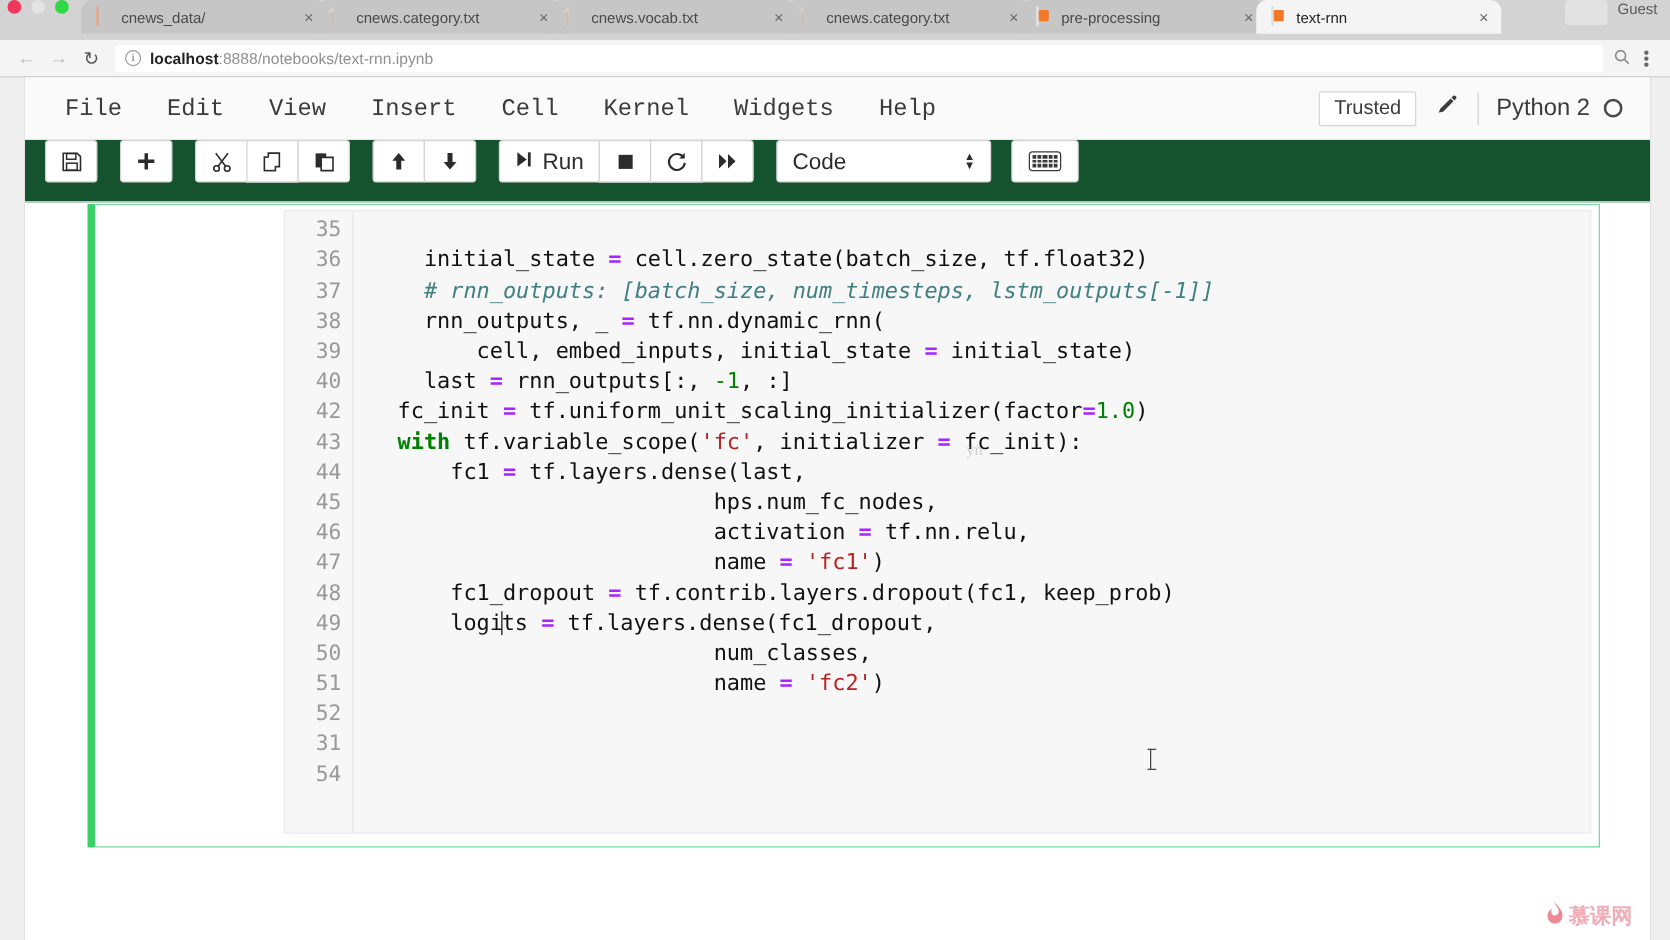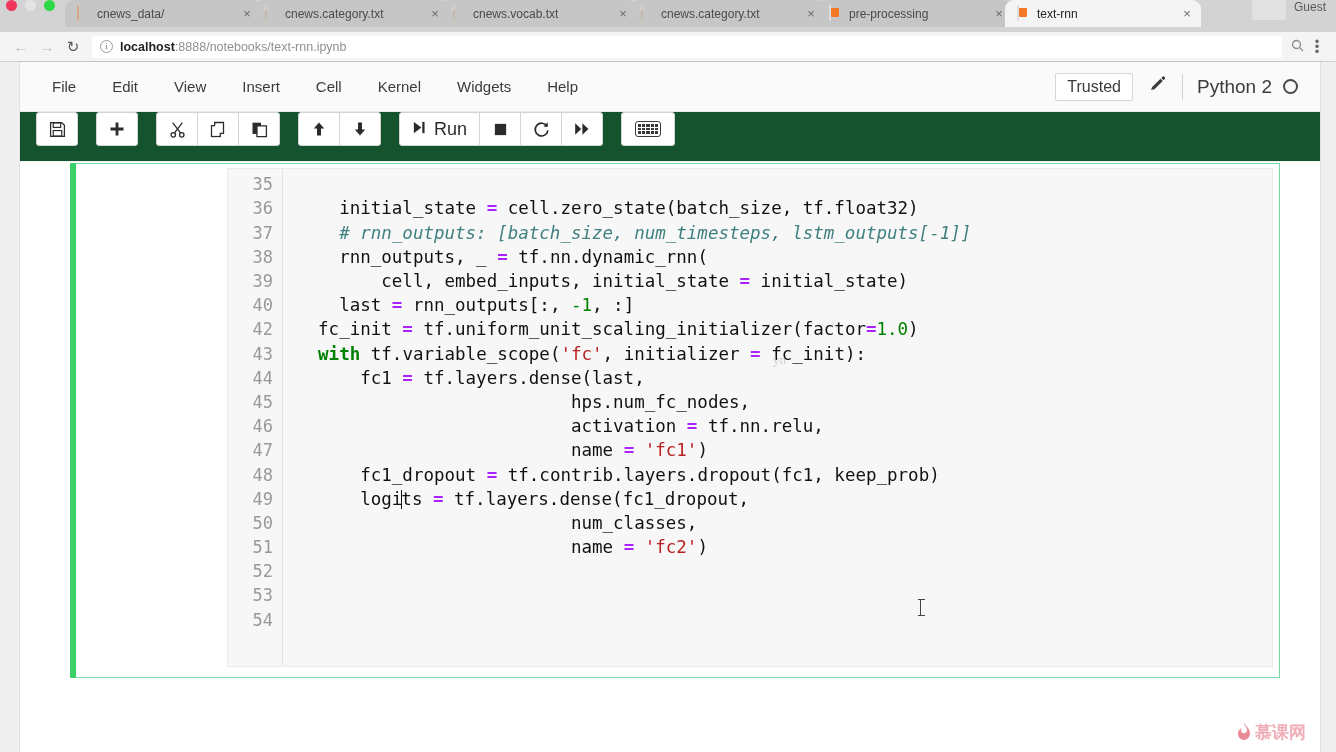--- a/index.html
+++ b/index.html
@@ -131,23 +131,24 @@
   }
   .menubar {
     height: 50px;
     background: #fafafa;
     border-bottom: 1px solid #eaeaea;
     display: flex; align-items: center;
     padding: 0 14px;
   }
   .menu-item {
     padding: 6px 18px;
-    font-size: 15px;
+    font-size: 19px;
     color: #3b3b3b;
     white-space: nowrap;
+    font-family: Liberation Mono, monospace;
   }
   .menu-spacer { flex: 1; }
   .trusted {
     border: 1px solid #d6d6d6;
     border-radius: 2px;
     padding: 4px 11px;
     font-size: 16px;
     color: #3b3b3b;
     background: #fff;
   }
@@ -458,20 +459,27 @@
               <path d="M13.2 5A6 6 0 1 0 14 8.8" fill="none" stroke="#2b2b2b" stroke-width="1.6"></path>
               <path d="M13.9 1.2v4.3H9.7z" fill="#2b2b2b"></path>
             </svg>
         </div>
         <div class="tbtn">
           <svg width="16" height="16" viewBox="0 0 16 16">
               <path d="M1.2 2.2l6 5.8-6 5.8z" fill="#2b2b2b"></path>
               <path d="M8.4 2.2l6 5.8-6 5.8z" fill="#2b2b2b"></path>
             </svg>
         </div>
+      </div>
+      <div class="celltype">
+        <span>Code</span>
+        <span class="spin">
+            <span>▲</span>
+            <span>▼</span>
+          </span>
       </div>
       <div class="kbd-btn">
         <span class="kbd-glyph">
           <i></i>
             <i></i>
             <i></i>
             <i></i>
             <i></i>
           <i></i>
             <i></i>
@@ -507,21 +515,21 @@
                   <div class="codeline"><span class="lnum">43</span><span class="ctext"><span class="p">  </span><span class="k">with</span><span class="p"> tf.variable_scope(</span><span class="s">'fc'</span><span class="p">, initializer </span><span class="o">=</span><span class="p"> fc_init):</span></span></div>
                   <div class="codeline"><span class="lnum">44</span><span class="ctext"><span class="p">      fc1 </span><span class="o">=</span><span class="p"> tf.layers.dense(last,</span></span></div>
                   <div class="codeline"><span class="lnum">45</span><span class="ctext"><span class="p">                          hps.num_fc_nodes,</span></span></div>
                   <div class="codeline"><span class="lnum">46</span><span class="ctext"><span class="p">                          activation </span><span class="o">=</span><span class="p"> tf.nn.relu,</span></span></div>
                   <div class="codeline"><span class="lnum">47</span><span class="ctext"><span class="p">                          name </span><span class="o">=</span><span class="p"> </span><span class="s">'fc1'</span><span class="p">)</span></span></div>
                   <div class="codeline"><span class="lnum">48</span><span class="ctext"><span class="p">      fc1_dropout </span><span class="o">=</span><span class="p"> tf.contrib.layers.dropout(fc1, keep_prob)</span></span></div>
                   <div class="codeline"><span class="lnum">49</span><span class="ctext"><span class="p">      logi</span><span class="caret"></span><span class="p">ts </span><span class="o">=</span><span class="p"> tf.layers.dense(fc1_dropout,</span></span></div>
                   <div class="codeline"><span class="lnum">50</span><span class="ctext"><span class="p">                          num_classes,</span></span></div>
                   <div class="codeline"><span class="lnum">51</span><span class="ctext"><span class="p">                          name </span><span class="o">=</span><span class="p"> </span><span class="s">'fc2'</span><span class="p">)</span></span></div>
                   <div class="codeline"><span class="lnum">52</span><span class="ctext"></span></div>
-                  <div class="codeline"><span class="lnum">53</span><span class="ctext"></span></div>
+                  <div class="codeline"><span class="lnum">31</span><span class="ctext"></span></div>
                   <div class="codeline"><span class="lnum">54</span><span class="ctext"></span></div>
                 </div>
               <div class="ghost">yn</div>
               <div class="mouse-caret"></div>
             </div>
           </div>
         </div>
       </div>
       <div class="watermark">
         <span class="flame">

